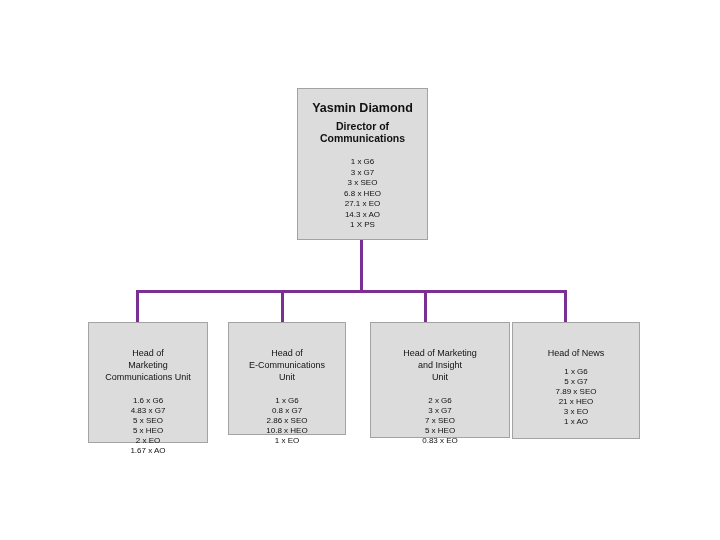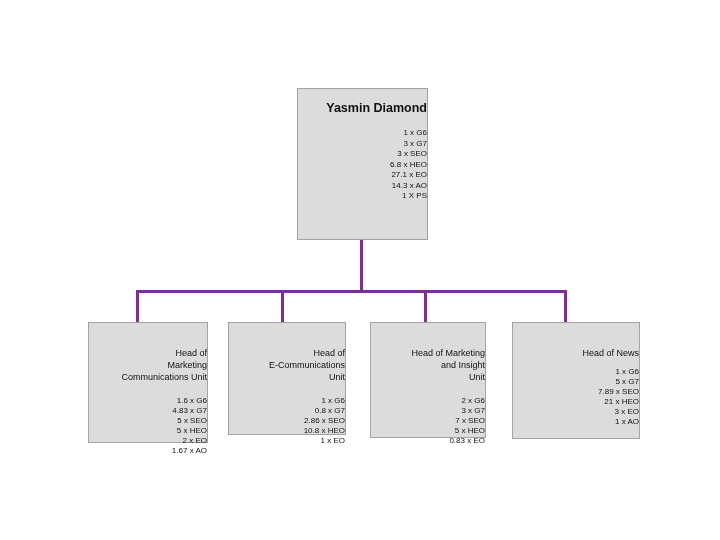--- a/index.html
+++ b/index.html
@@ -17,30 +17,30 @@
   
   .header-band{position:absolute;left:0;top:0;width:720px;height:43px;
     background:var(--header-blue);}
   .page-title{position:absolute;left:0;top:11px;width:720px;text-align:center;
     font-size:15.5px;font-weight:bold;letter-spacing:0.2px;}
   .title-edge-line{position:absolute;left:25px;top:2px;width:2px;height:38px;
     background:#000;}
 
   
   .obox{position:absolute;background:var(--box-gray);
-    border:1px solid var(--box-border);text-align:right;}
+    border:1px solid var(--box-border);text-align:center;}
   .root-box{left:297px;top:88px;width:131px;height:152px;}
   .root-name{padding-top:12px;font-size:12.5px;font-weight:bold;}
   .root-title{margin-top:5px;font-size:10.5px;font-weight:bold;line-height:12px;}
   .root-staff{margin-top:13px;font-size:8px;line-height:10.5px;}
 
   .unit-box{top:322px;}
   .unit-1{left:88px;width:120px;height:121px;}
   .unit-2{left:228px;width:118px;height:113px;}
-  .unit-3{left:370px;width:116px;height:116px;}
+  .unit-3{left:370px;width:140px;height:116px;}
   .unit-4{left:512px;width:128px;height:117px;}
   .unit-title{font-size:9px;line-height:12px;padding-top:24px;}
   .unit-staff{font-size:8px;line-height:10px;margin-top:13px;}
   .unit-4 .unit-title{}
   .unit-4 .unit-staff{margin-top:8px;}
 
   
   .conn{position:absolute;background:var(--accent);}
   .conn-root{left:360px;top:240px;width:3px;height:50px;}
   .conn-h{left:136px;top:290px;width:431px;height:3px;}
@@ -57,20 +57,24 @@
     letter-spacing:-0.4px;white-space:nowrap;color:#0d0d0d;}
 </style>
 </head>
 <body>
 
 <div id="stage">
 
 
   <div class="obox root-box">
     <div class="root-name">Yasmin Diamond</div>
+    <div class="root-title">
+        <div>Director of</div>
+        <div>Communications</div>
+      </div>
     <div class="root-staff">
         <div>1 x G6</div>
         <div>3 x G7</div>
         <div>3 x SEO</div>
         <div>6.8 x HEO</div>
         <div>27.1 x EO</div>
         <div>14.3 x AO</div>
         <div>1 X PS</div>
       </div>
   </div>

